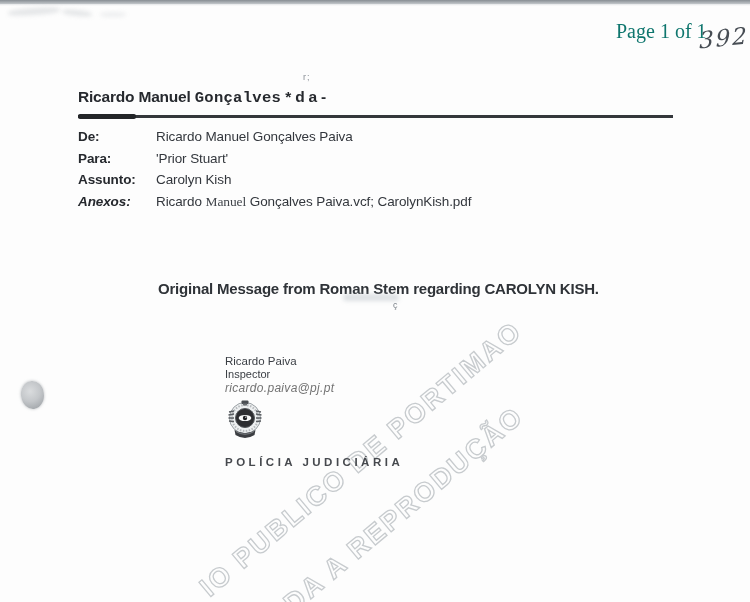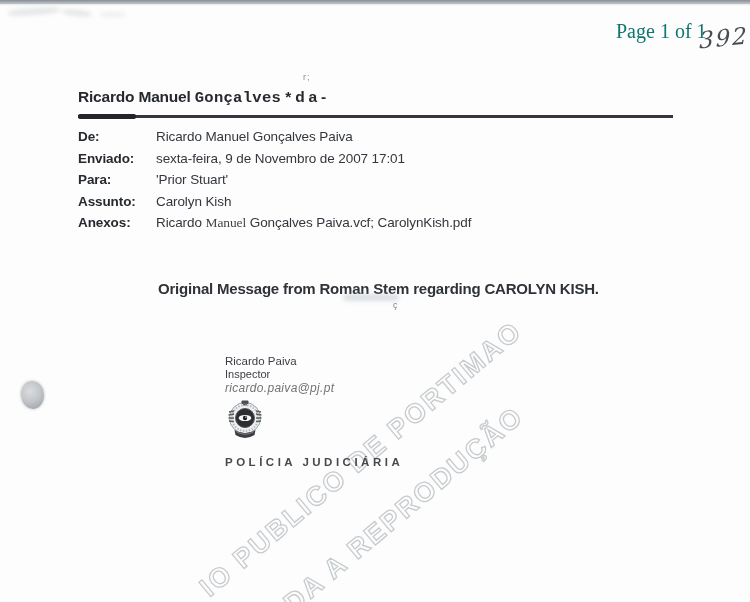--- a/index.html
+++ b/index.html
@@ -73,21 +73,21 @@
   .fields{
     position:absolute; left:78px; top:129px; width:560px;
   }
   .frow{
     position:relative; height:21.5px; white-space:nowrap;
     font-size:13.5px; color:#33373d; letter-spacing:-0.1px;
   }
   .frow .flabel{
     display:inline-block; width:78px; font-weight:bold; color:#26292e;
   }
-  .frow .flabel.italic{ }
+  .frow .flabel.italic{ font-style:italic; }
   .frow .serif-part{
     font-family:"Liberation Serif", serif; color:#41454b;
   }
 
   .body-message{
     position:absolute; left:158px; top:280px;
     font-size:15px; font-weight:600; color:#2f3338;
     letter-spacing:-0.2px; white-space:nowrap;
   }
   .body-smudge{
@@ -170,23 +170,20 @@
     <div class="hdr-tiny-mark">r;</div>
     <div class="hdr"><span>Ricardo Manuel </span><span class="serif-part">Gonçalves</span><span> * d a -</span></div>
     <div class="rule"></div>
     <div class="rule-thick"></div>
 
     <div class="fields">
       <div class="frow">
         <span class="flabel">De:</span><span>Ricardo Manuel Gonçalves Paiva</span>
       </div>
       <div class="frow">
-        <span class="flabel">Enviado:</span><span>sexta-feira, 9 de Novembro de 2007 17:01</span>
-      </div>
-      <div class="frow">
         <span class="flabel">Para:</span><span>'Prior Stuart'</span>
       </div>
       <div class="frow">
         <span class="flabel">Assunto:</span><span>Carolyn Kish</span>
       </div>
       <div class="frow">
         <span class="flabel italic">Anexos:</span><span><span>Ricardo </span><span class="serif-part">Manuel</span><span> Gonçalves Paiva.vcf; CarolynKish.pdf</span></span>
       </div>
     </div>
 

